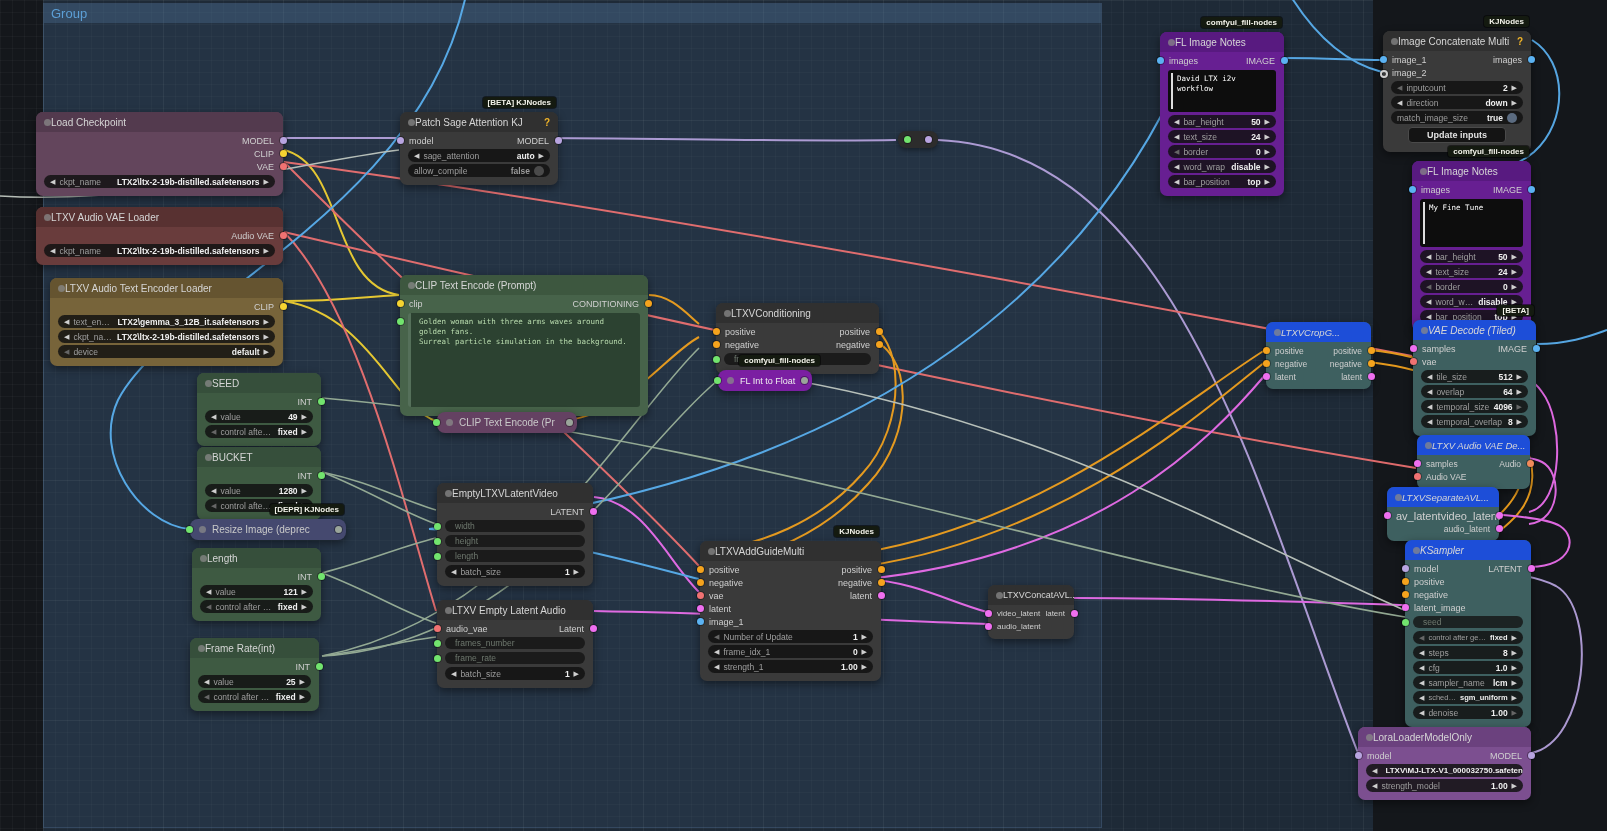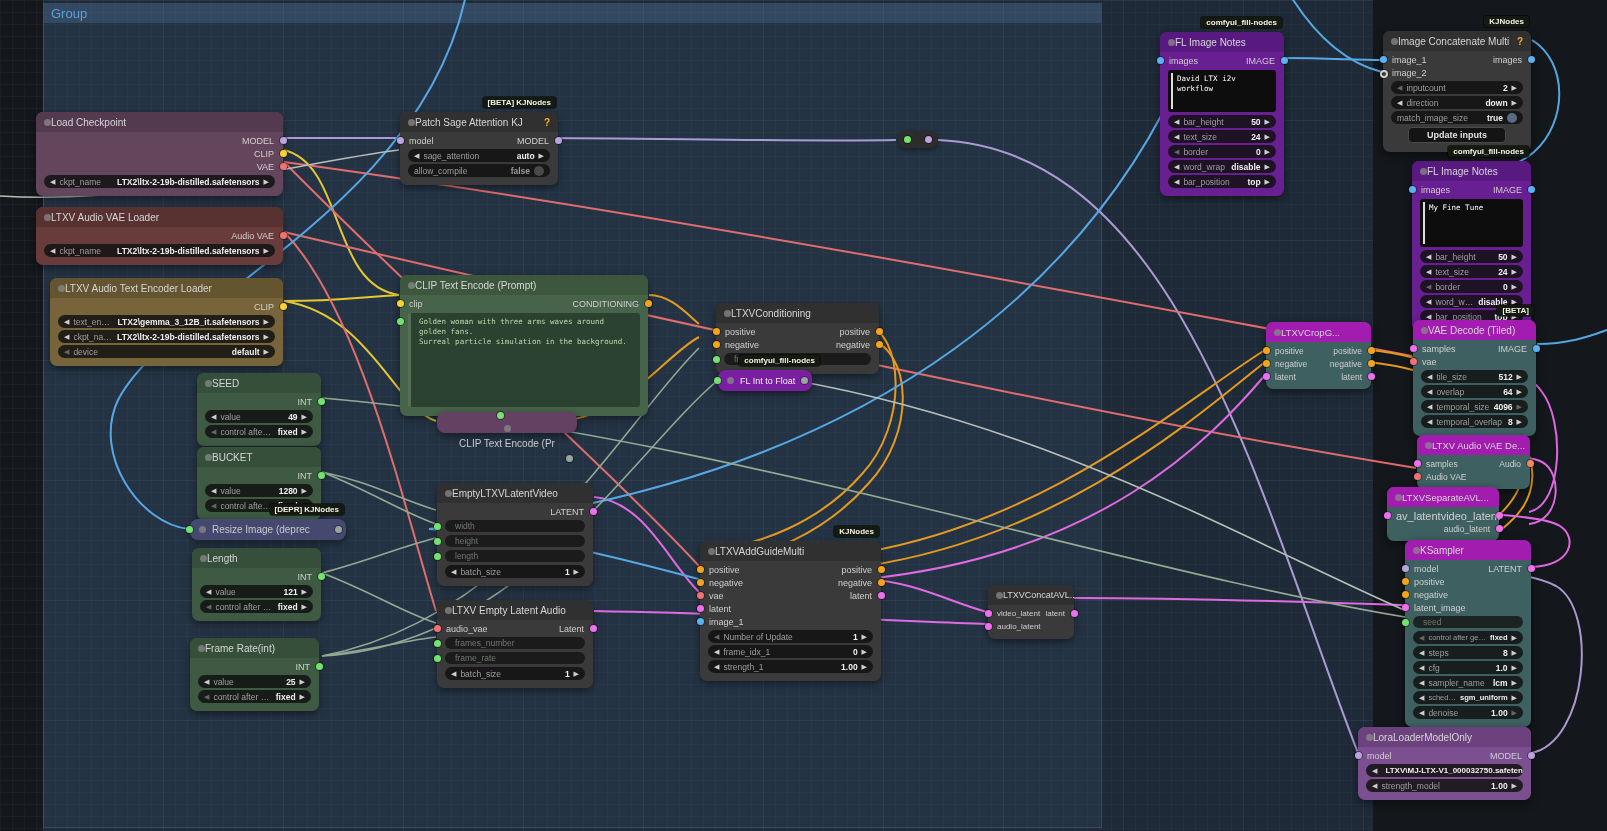--- a/index.html
+++ b/index.html
@@ -65,26 +65,26 @@
   .collapsed{height:21px;display:flex;align-items:center;gap:6px;padding:0 10px;font-size:10px;
     border-radius:8px;white-space:nowrap;}
   .cdot{width:7px;height:7px;border-radius:50%;flex:0 0 auto;box-shadow:0 0 0 1px rgba(0,0,0,.35);}
   
   .c-purple{background:#63455c;} .c-purple .ntitle{background:#533a4e;}
   .c-maroon{background:#693c3c;} .c-maroon .ntitle{background:#583131;}
   .c-olive{background:#77643a;} .c-olive .ntitle{background:#655430;}
   .c-green{background:#3e5a42;} .c-green .ntitle{background:#364f3b;}
   .c-biggreen{background:#47634a;} .c-biggreen .ntitle{background:#3d573f;}
   .c-gray{background:#3a3a3a;} .c-gray .ntitle{background:#303030;}
-  .c-teal{background:#3e6060;} .c-teal .ntitle{background:#a21caf;}
+  .c-teal{background:#3e6060;} .c-teal .ntitle{background:#1d4ed8;font-style:italic;}
   .c-vpurple{background:#671f92;color:#ddd;} .c-vpurple .ntitle{background:#581a80;}
   .c-mpurple{background:#7c4f90;} .c-mpurple .ntitle{background:#6b417e;}
   .c-indigo{background:#45496f;}
   .c-bpurple{background:#7b1fa2;color:#eee;}
-  .c-cpurple{background:#644162;flex-direction:column;}
+  .c-cpurple{background:#644162;}
   .reroute{position:absolute;z-index:2;width:40px;height:17px;background:#2c2c2c;border-radius:8px;
     box-shadow:0 2px 5px rgba(0,0,0,.4);}
   .reroute .cdot{position:absolute;top:5px;}
 </style>
 </head>
 <body>
 
 <div id="stage">
 <div id="canvas"></div>
 <div class="group">

